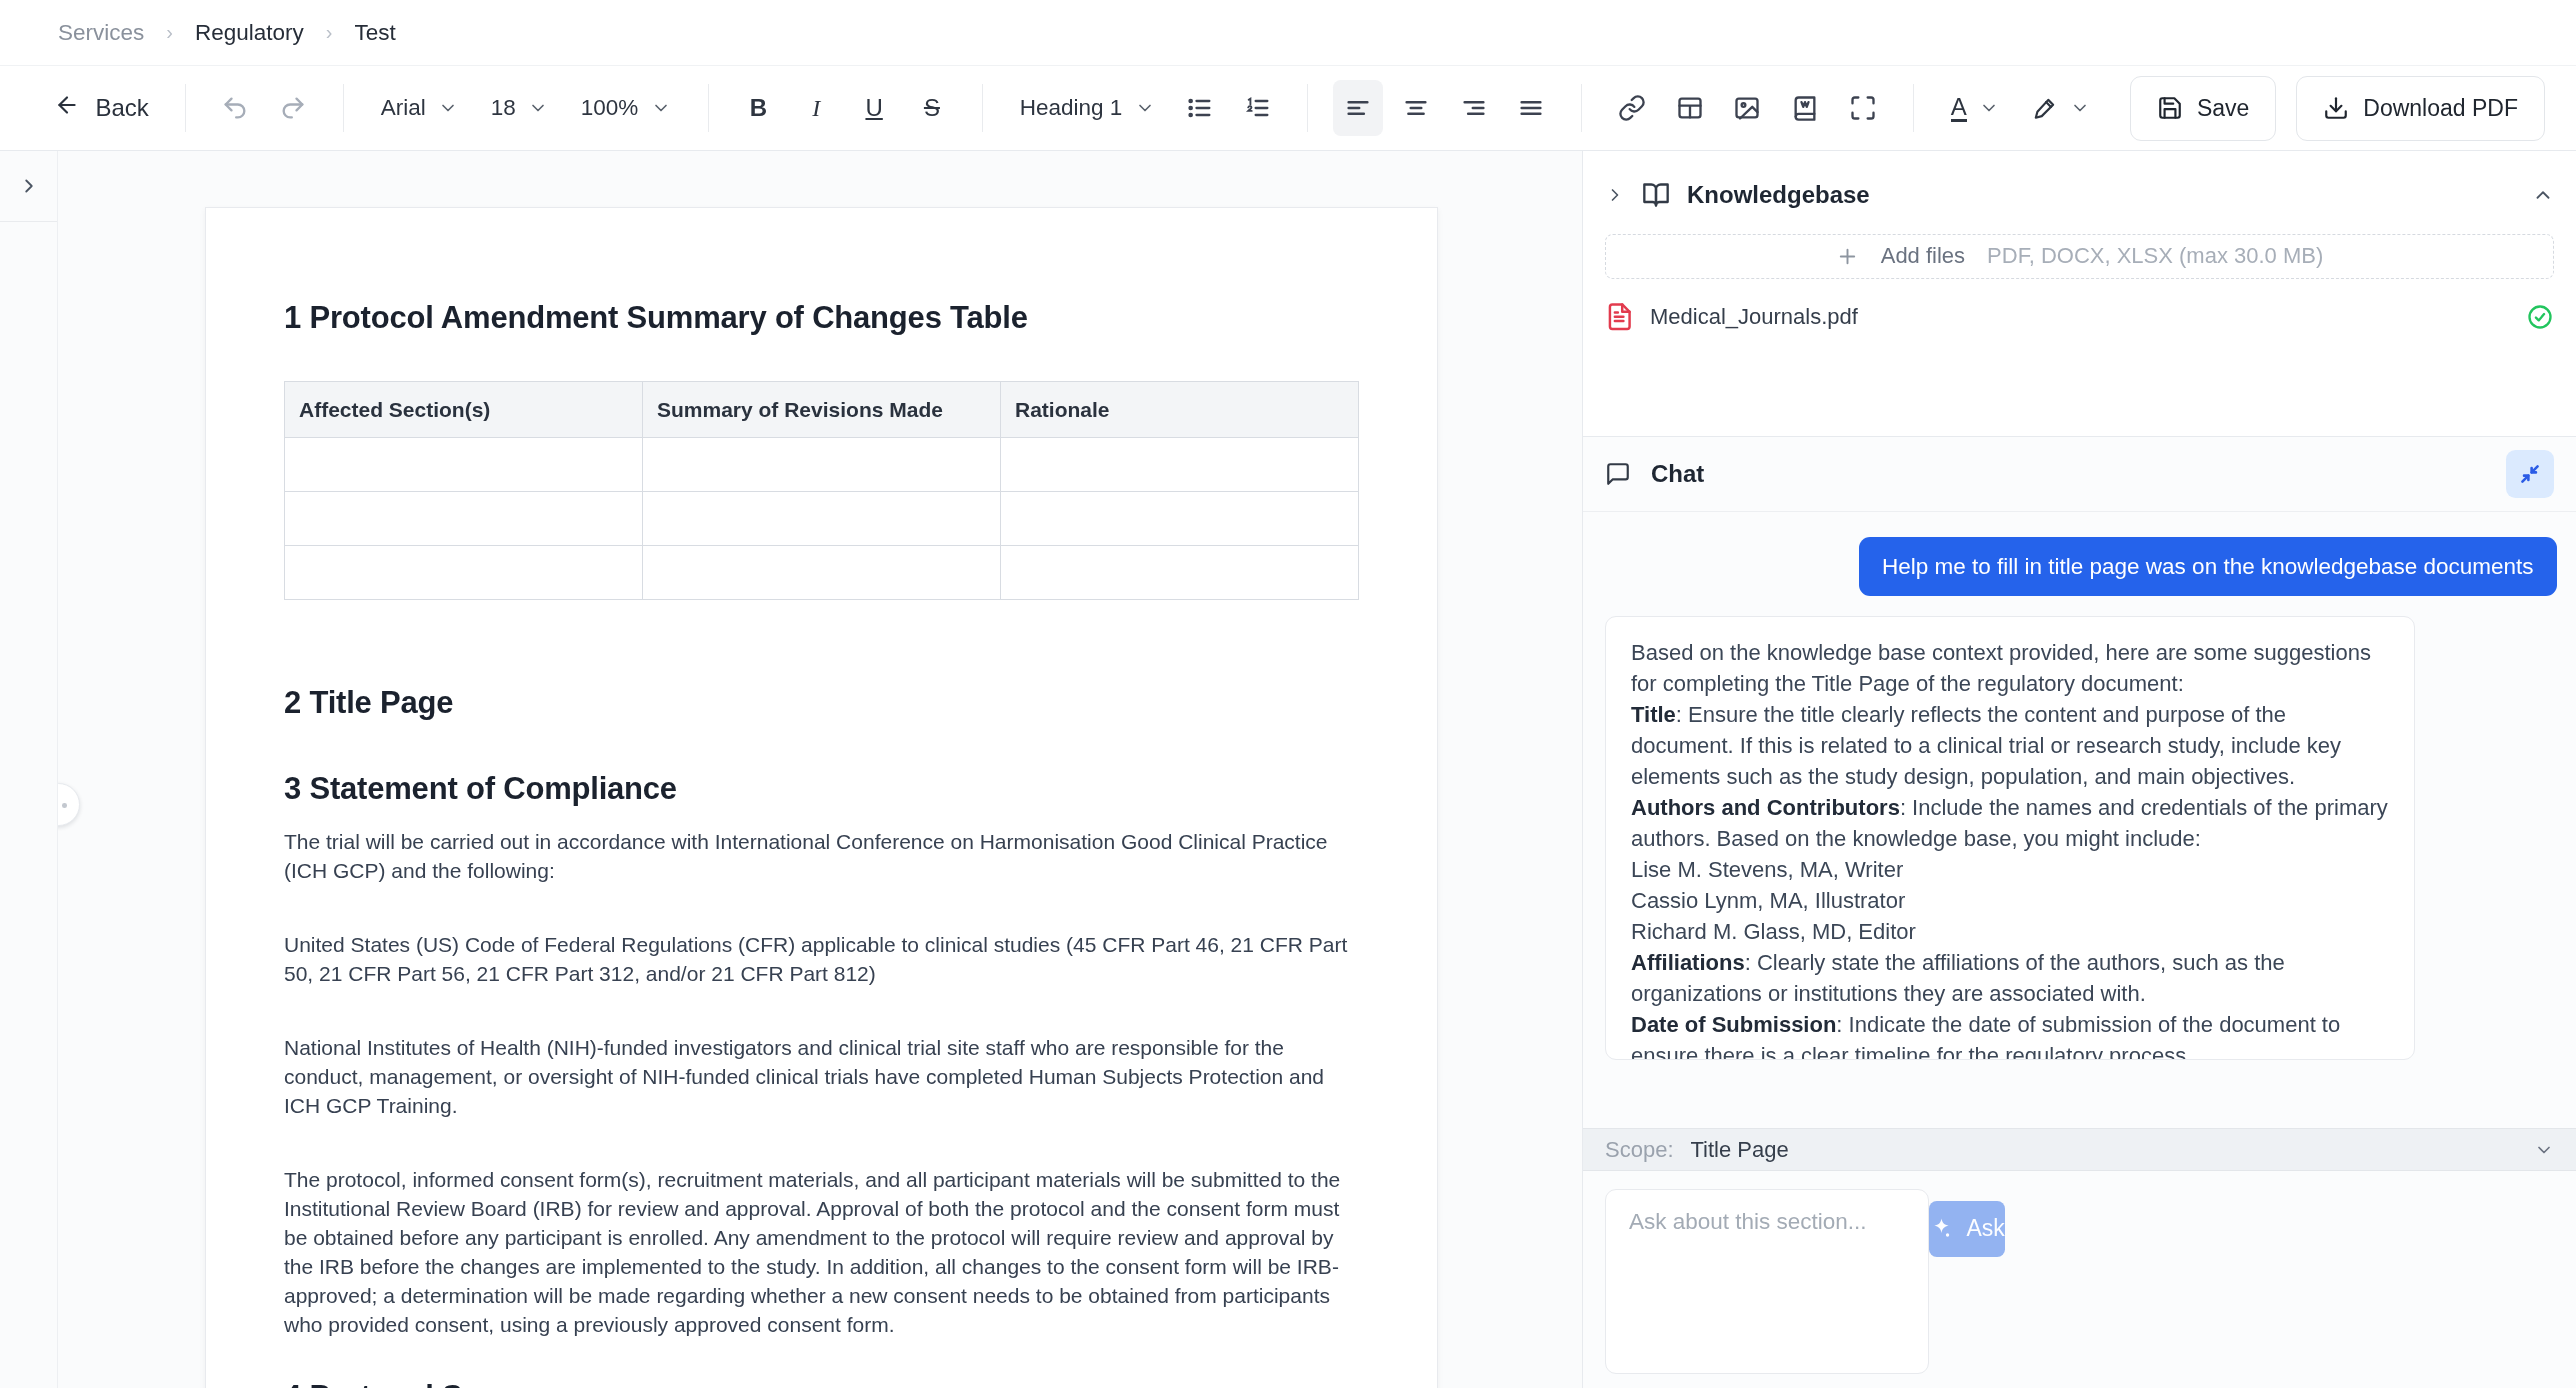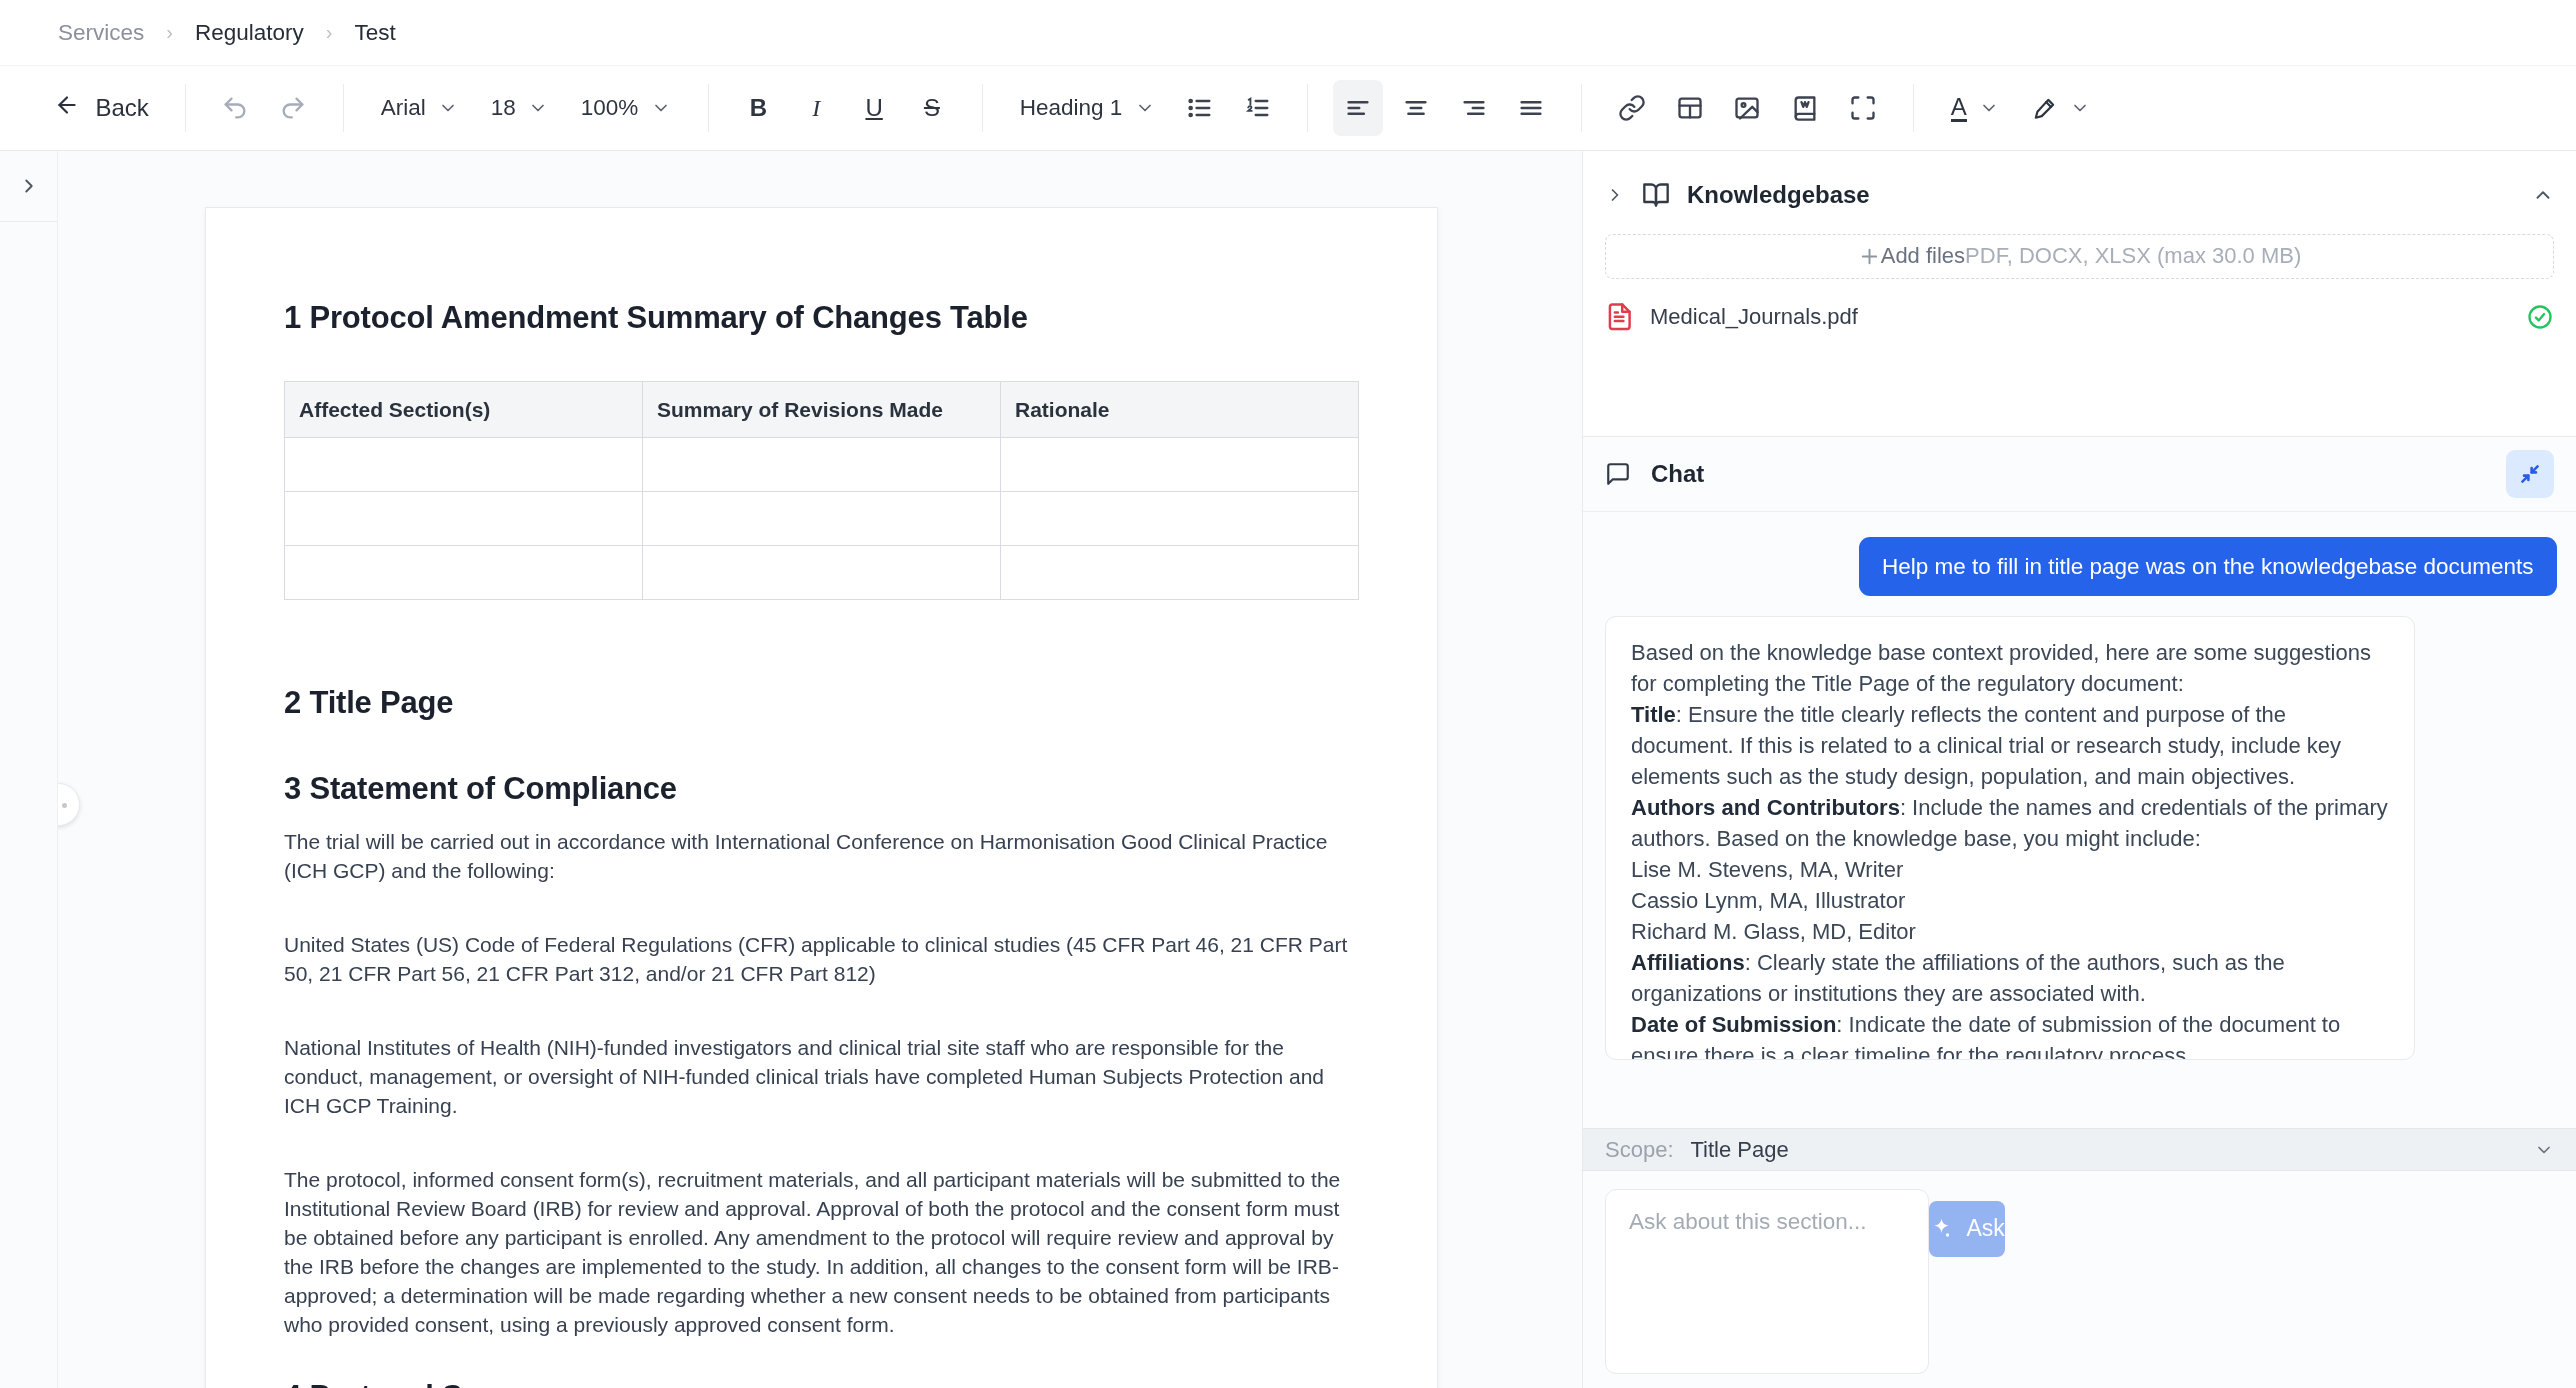--- a/index.html
+++ b/index.html
@@ -60,21 +60,21 @@
   .edge-fab::after { content: ""; position: absolute; right: 12.4px; top: 19.4px; width: 4.7px; height: 4.7px; border-radius: 50%; background: #c3c8cf; }
 
   
   .right-panel { width: 994px; flex: 0 0 auto; border-left: 0.8px solid #e7eaee; display: flex; flex-direction: column; background: #fff; min-height: 0; }
 
   .kb { height: 285px; flex: 0 0 auto; padding: 15.5px 22px 0; }
   .kb-head { height: 56px; display: flex; align-items: center; gap: 17px; text-align: center; }
   .kb-title { font-size: 24px; font-weight: 600; color: #1f2733; }
   .kb-collapse { margin-left: auto; background: none; border: none; color: #4b5563; cursor: pointer; display: flex; }
   .icon-btn { background: none; border: none; cursor: pointer; display: flex; color: #4b5563; }
-  .dropzone { margin-top: 11px; height: 45px; border: 1.6px dashed #d6dae0; border-radius: 7.8px; display: flex; align-items: center; justify-content: center; gap: 0; cursor: pointer; background: #fff; }
+  .dropzone { margin-top: 11px; height: 45px; border: 1.6px dashed #d6dae0; border-radius: 7.8px; display: flex; align-items: center; justify-content: center; gap: 22px; cursor: pointer; background: #fff; }
   .dropzone .plus { color: #8d95a0; display: flex; }
   .dz-label { font-size: 22px; color: #6a7280; font-weight: 500; }
   .dz-hint { font-size: 22px; color: #a7aeb8; }
   .file-row { margin-top: 20px; height: 37px; display: flex; align-items: center; gap: 15.5px; cursor: pointer; }
   .file-name { font-size: 22px; color: #353e4b; }
   .file-status { margin-left: auto; display: flex; }
 
   .chat { flex: 1 1 auto; display: flex; flex-direction: column; border-top: 0.8px solid #e7eaee; background: #fbfcfd; min-height: 0; }
   .chat-head { height: 75px; flex: 0 0 auto; display: flex; align-items: center; gap: 20px; padding: 0 22px; border-bottom: 0.8px solid #edeff2; }
   .chat-title { font-size: 24px; font-weight: 600; color: #1f2733; }
@@ -268,20 +268,38 @@
     <button class="dd">
       <svg width="26" height="26" viewBox="0 0 24 24" fill="none" stroke="#2e3540" stroke-width="2" stroke-linecap="round" stroke-linejoin="round">
           <path d="m15 4.5 4.5 4.5L9 19.5 3.5 21 5 15.5z"></path>
           <path d="m13 6.5 4.5 4.5"></path>
         </svg>
       <svg width="20" height="20" viewBox="0 0 24 24" fill="none" stroke="#59616c" stroke-width="2" stroke-linecap="round" stroke-linejoin="round">
           <path d="m6 9 6 6 6-6"></path>
         </svg>
     </button>
 
+    <div class="toolbar-right">
+      <button class="tb-cmd">
+        <svg width="26" height="26" viewBox="0 0 24 24" fill="none" stroke="#20262f" stroke-width="2" stroke-linecap="round" stroke-linejoin="round">
+            <path d="M19 21H5a2 2 0 0 1-2-2V5a2 2 0 0 1 2-2h11l5 5v11a2 2 0 0 1-2 2z"></path>
+            <path d="M17 21v-8H7v8"></path>
+            <path d="M7 3v5h8"></path>
+          </svg>
+        <span>Save</span>
+      </button>
+      <button class="tb-cmd">
+        <svg width="26" height="26" viewBox="0 0 24 24" fill="none" stroke="#20262f" stroke-width="2" stroke-linecap="round" stroke-linejoin="round">
+            <path d="M21 15v4a2 2 0 0 1-2 2H5a2 2 0 0 1-2-2v-4"></path>
+            <path d="m7 10 5 5 5-5"></path>
+            <path d="M12 15V3"></path>
+          </svg>
+        <span>Download PDF</span>
+      </button>
+    </div>
   </div>
 
   <div class="content">
 
     <aside class="left-rail">
       <div class="rail-head">
         <button class="rail-expand">
           <svg width="22" height="22" viewBox="0 0 24 24" fill="none" stroke="#4b5563" stroke-width="2" stroke-linecap="round" stroke-linejoin="round">
               <path d="m9 6 6 6-6 6"></path>
             </svg>

